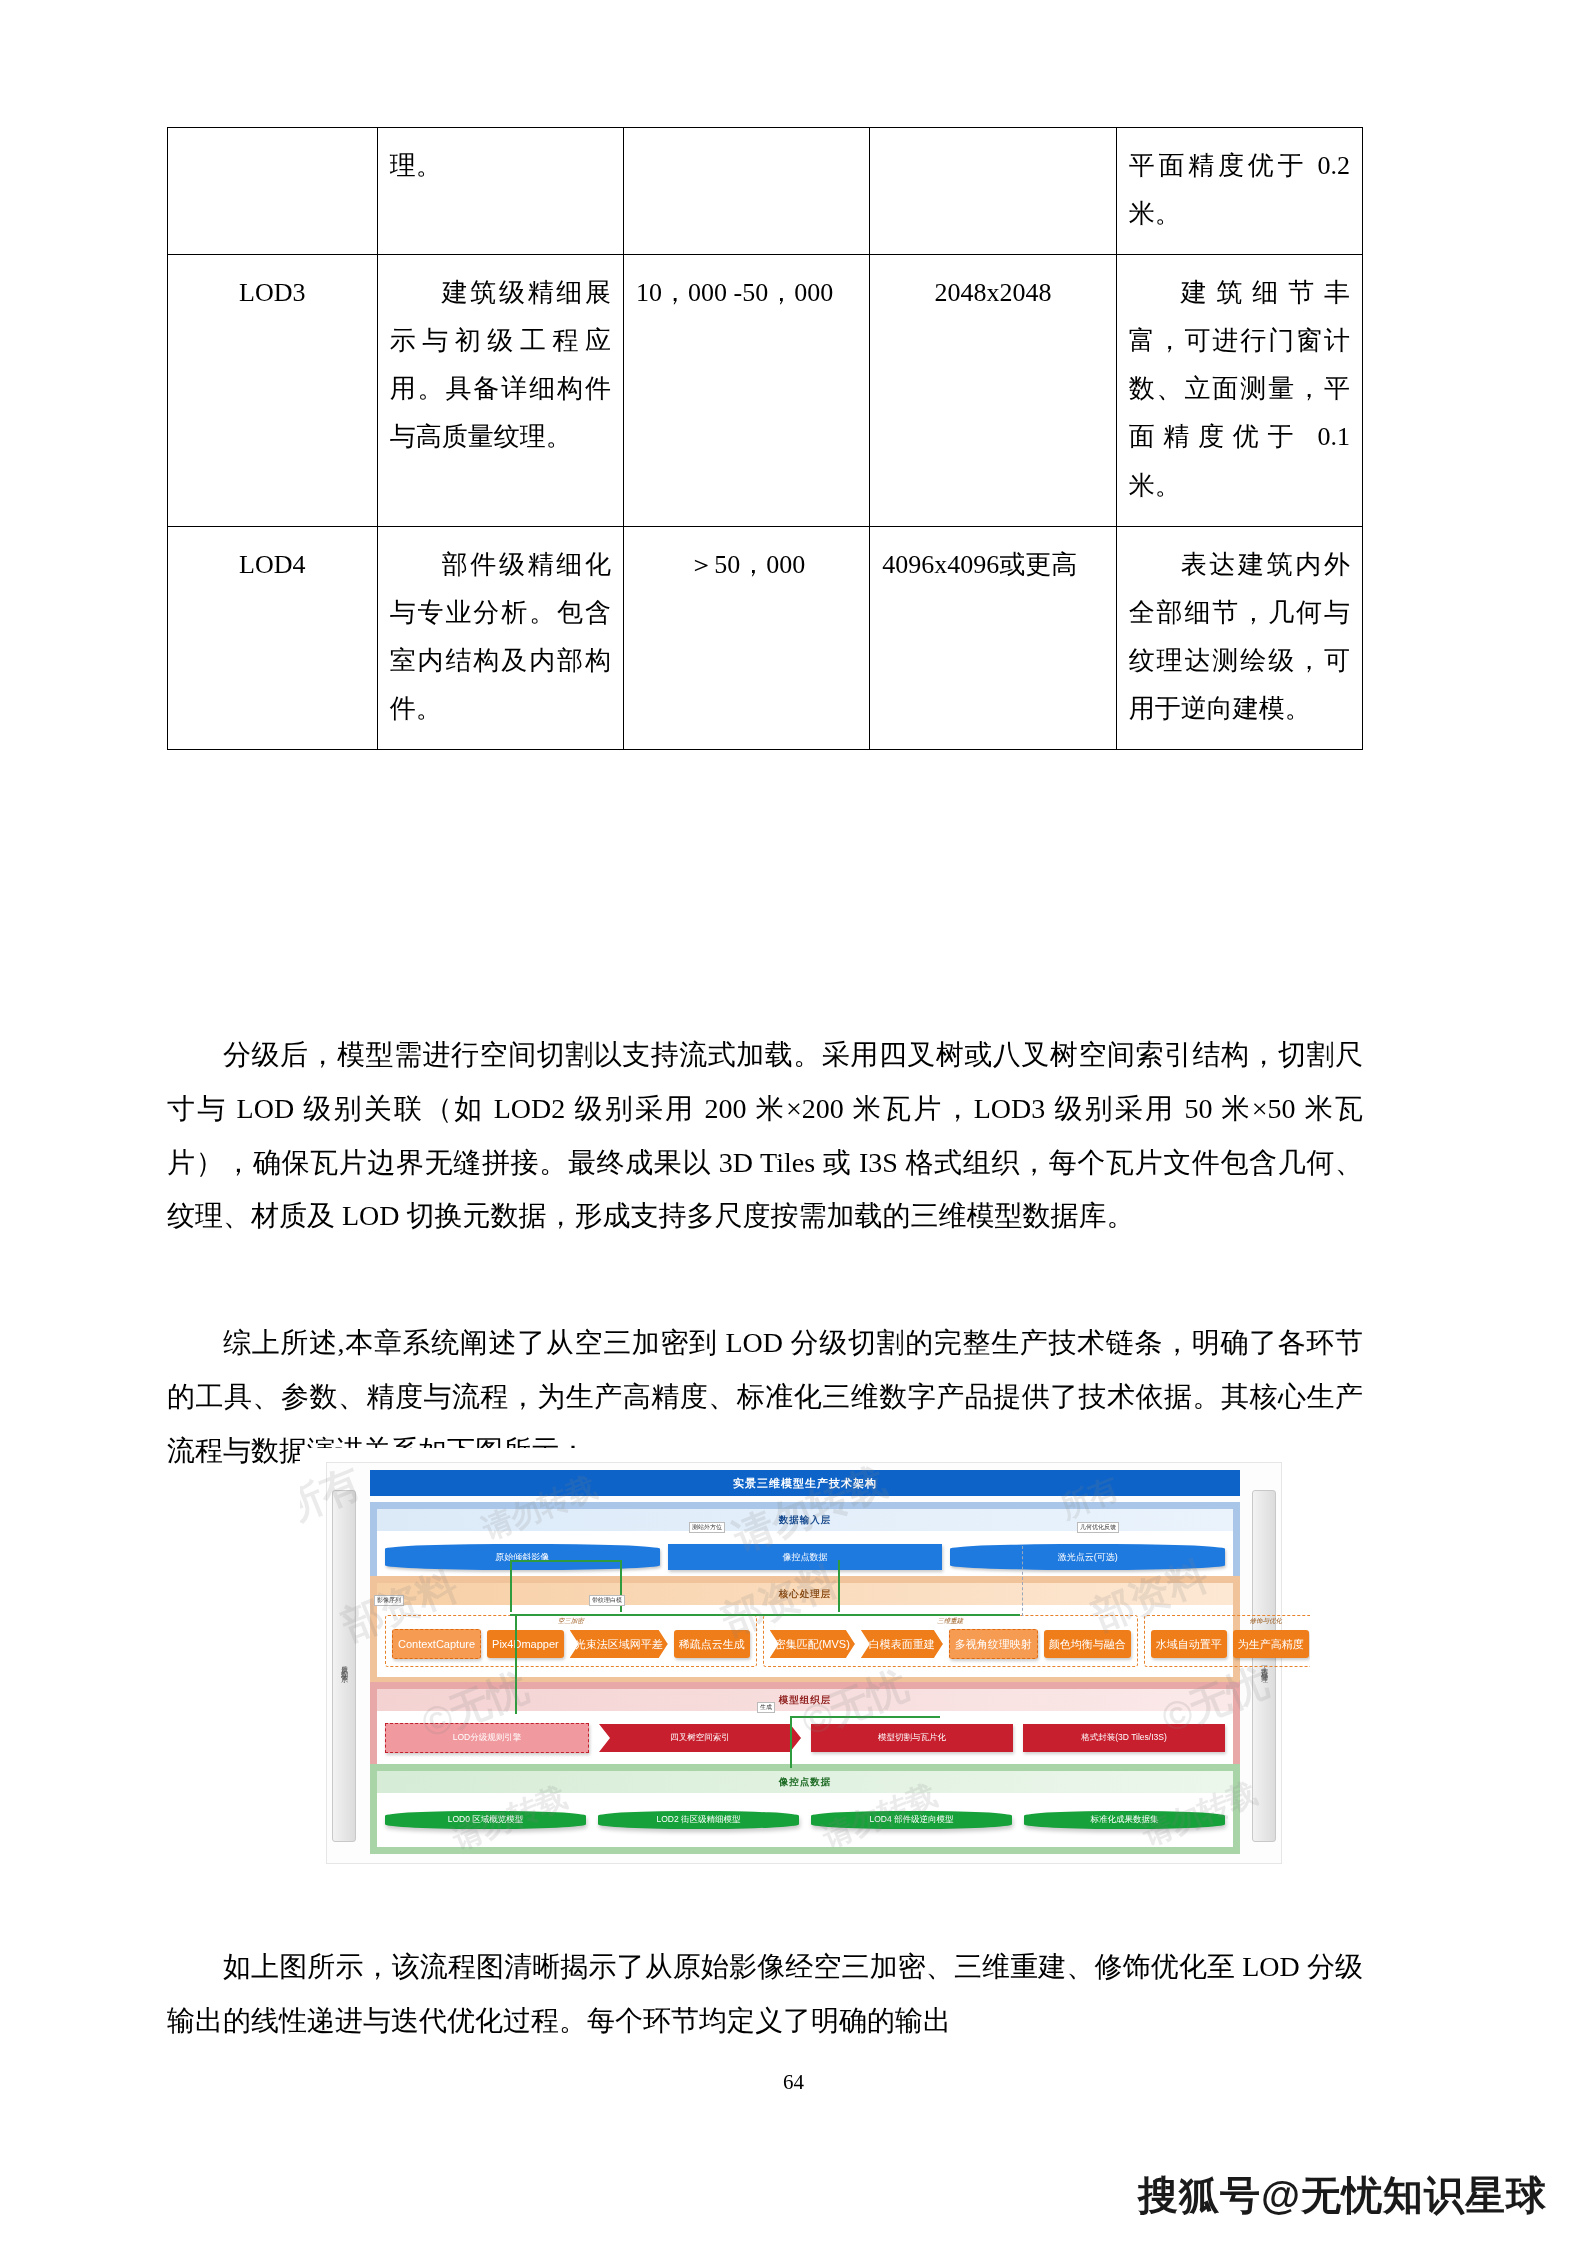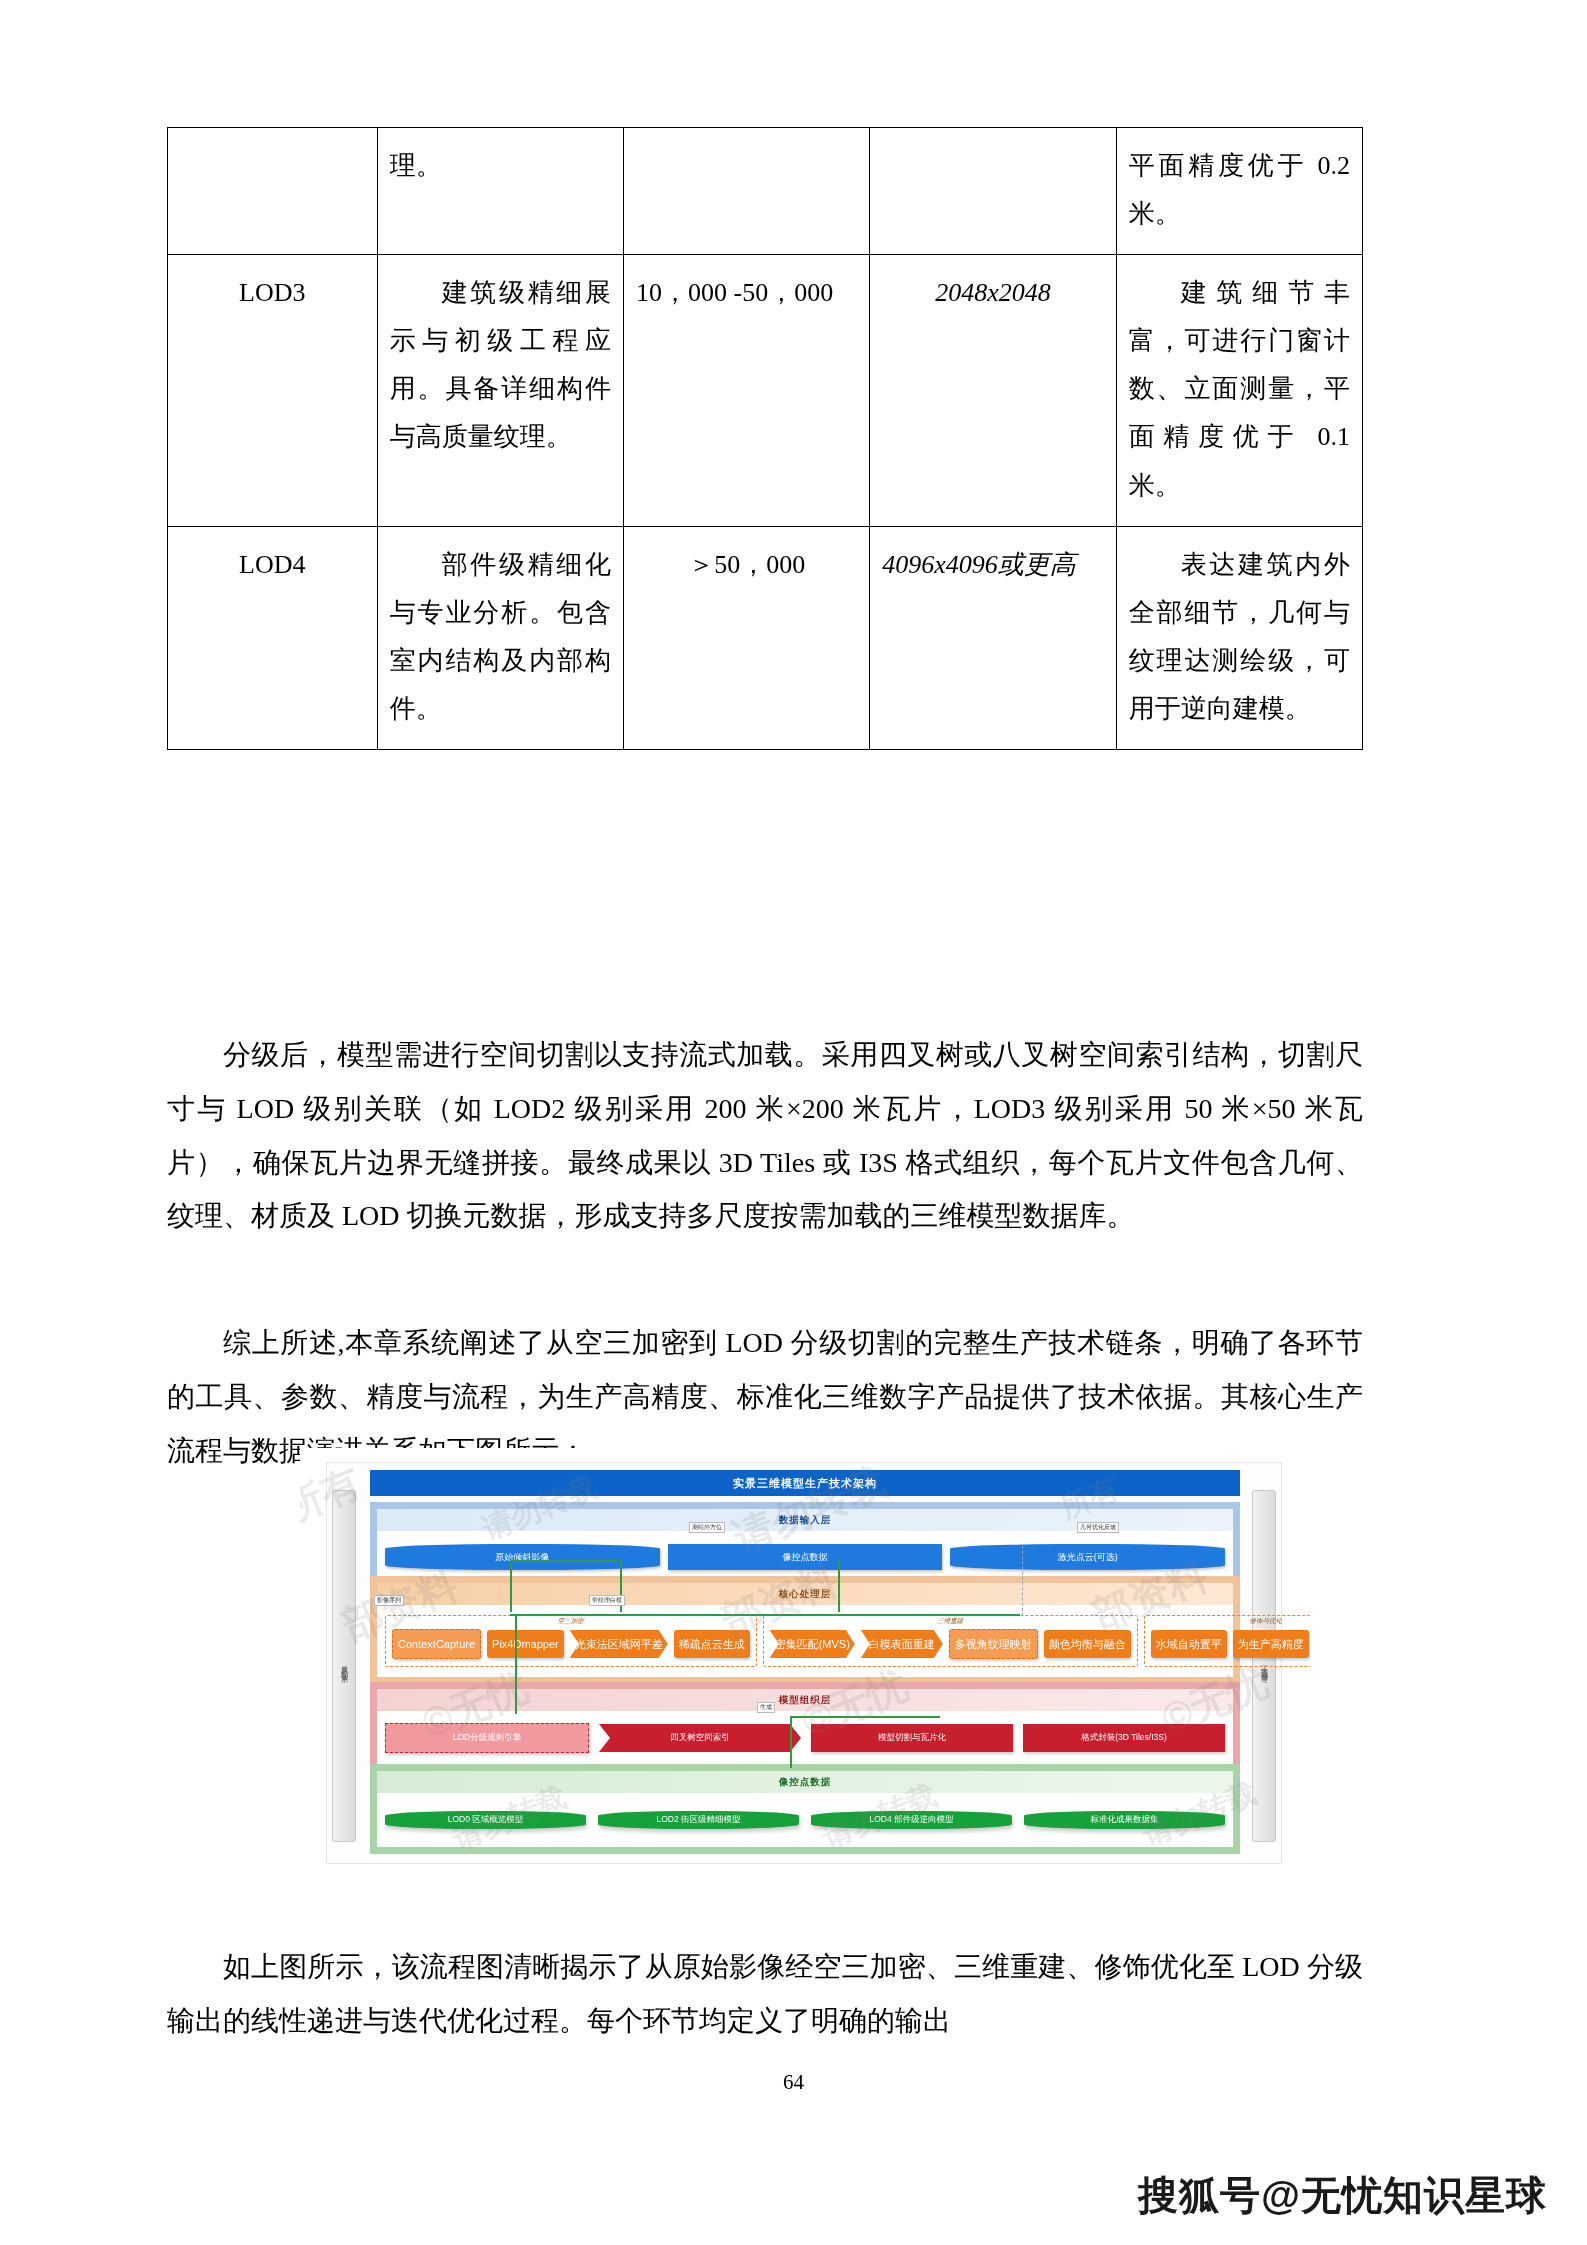--- a/index.html
+++ b/index.html
@@ -36,21 +36,21 @@
     border: 1.5px solid #000;
     vertical-align: top;
     padding: 14px 12px 16px 12px;
     font-size: 26px;
     line-height: 1.85;
     font-family: "Liberation Serif", "DejaVu Serif", serif;
   }
   .col-a { width: 158px; }
   .col-b { width: 190px; }
   .col-c { width: 190px; }
-  .col-d { width: 190px; font-style: italic; }
+  .col-d { width: 190px; }
   .col-e { width: 190px; }
 
   .cell-center { text-align: center; }
   .cell-just   { text-align: justify; text-align-last: left; }
   .indent-2 { text-indent: 2em; }
 
   
   .para {
     position: absolute;
     width: 1196px;

